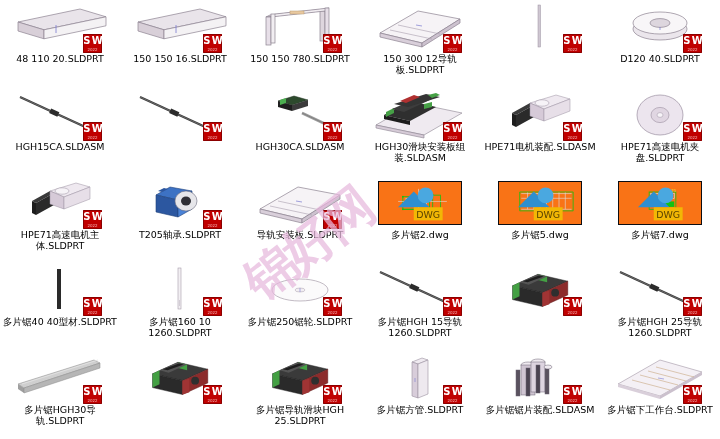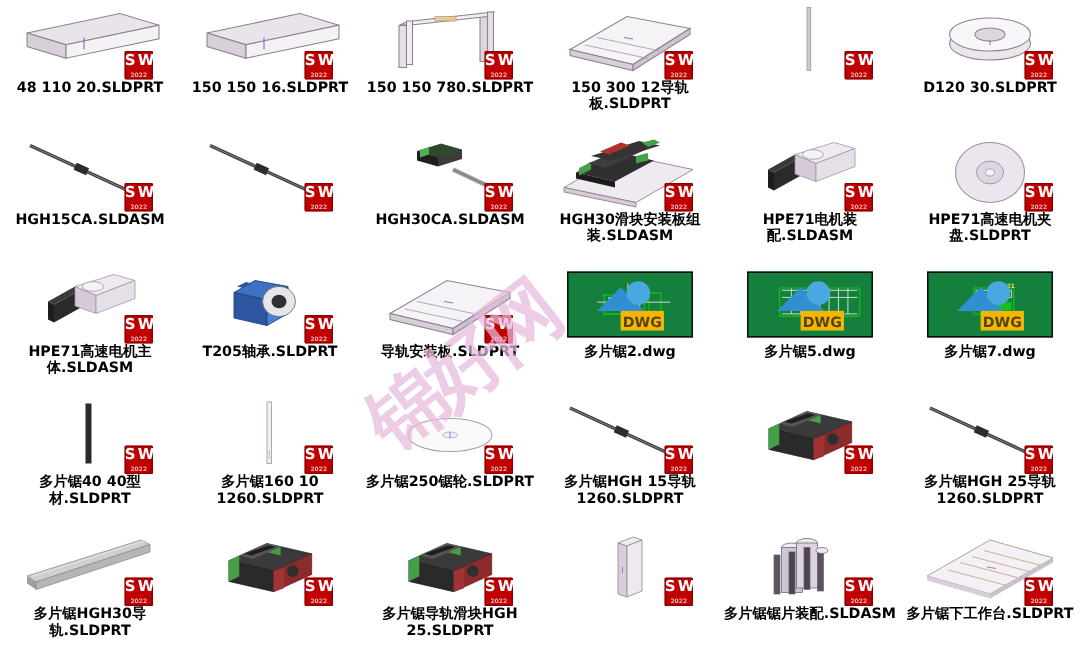--- a/index.html
+++ b/index.html
@@ -42,21 +42,20 @@
   }
   .cell{
     position:relative;
     display:flex;
     flex-direction:column;
     align-items:center;
     justify-content:flex-start;
     padding-top:3px;
     box-sizing:border-box;
     overflow:visible;
-    font-weight:bold;
   }
   .thumb{
     position:relative;
     width:104px;height:48px;
     display:flex;align-items:center;justify-content:center;
   }
   .label{
     margin-top:2px;
     width:116px;
     text-align:center;
@@ -94,21 +93,21 @@
     left:0;right:0;bottom:1px;
     text-align:center;
     font-size:4px;
     color:#f2b8b8;
     font-family:"DejaVu Sans",sans-serif;
   }
 
   
   .dwg{
     width:84px;height:44px;
-    background:#15803d;
+    background:#f97316;
     position:relative;
     overflow:hidden;
     border:1px solid #0c0d12;
     box-sizing:border-box;
     padding-left:16px;
   }
   .dwg svg{display:block;width:100%;height:100%;}
   .dwgbadge{
     position:absolute;right:1px;bottom:1px;
     width:20px;height:16px;
@@ -197,21 +196,21 @@
         <div>
           <svg class="iso" width="100" height="48" viewBox="0 0 100 48" xmlns="http://www.w3.org/2000/svg">
             <ellipse cx="50" cy="26" rx="27" ry="11" fill="#ebe6ec" stroke="#8c8390" stroke-width=".7"></ellipse>
             <ellipse cx="50" cy="20" rx="27" ry="11" fill="#f8f6f8" stroke="#8c8390" stroke-width=".7"></ellipse>
             <ellipse cx="50" cy="20" rx="10" ry="4.4" fill="#ddd6de" stroke="#8c8390" stroke-width=".7"></ellipse>
             <line x1="50" y1="24" x2="50" y2="27" stroke="#7a7ad0" stroke-width=".7"></line>
           </svg>
         </div>
         <div class="swbadge"></div>
       </div>
-      <div class="label">D120 30.SLDPRT</div>
+      <div class="label">D120 40.SLDPRT</div>
     </div>
     <div class="cell">
       <div class="thumb">
         <div>
           <svg class="iso" width="100" height="48" viewBox="0 0 100 48" xmlns="http://www.w3.org/2000/svg">
             <line x1="10" y1="6" x2="84" y2="40" stroke="#3a3a3a" stroke-width="2.2"></line>
             <line x1="10" y1="6" x2="84" y2="40" stroke="#7d7d7d" stroke-width=".7"></line>
             <rect x="40" y="19" width="9" height="5" fill="#2c2c2c" transform="rotate(24 44 21)"></rect>
           </svg>
         </div>
@@ -309,21 +308,21 @@
             <polygon points="22,22 26,24 26,36 22,34" fill="#1d1d1d"></polygon>
             <polygon points="26,24 44,14 44,26 26,36" fill="#2a2a2a"></polygon>
             <polygon points="40,12 66,4 80,8 54,18" fill="#efe9f0" stroke="#9a91a0" stroke-width=".5"></polygon>
             <polygon points="40,12 54,18 54,30 40,25" fill="#d6cad8" stroke="#9a91a0" stroke-width=".5"></polygon>
             <polygon points="54,18 80,8 80,20 54,30" fill="#e7dfe8" stroke="#9a91a0" stroke-width=".5"></polygon>
             <ellipse cx="52" cy="12" rx="7" ry="3.2" fill="#f6f3f7" stroke="#9a91a0" stroke-width=".5"></ellipse>
           </svg>
         </div>
         <div class="swbadge"></div>
       </div>
-      <div class="label">HPE71高速电机主体.SLDASM</div>
+      <div class="label">HPE71高速电机主体.SLDPRT</div>
     </div>
     <div class="cell">
       <div class="thumb">
         <div>
           <svg class="iso" width="100" height="48" viewBox="0 0 100 48" xmlns="http://www.w3.org/2000/svg">
             <polygon points="26,16 40,8 62,12 48,21" fill="#3d72c4" stroke="#20427a" stroke-width=".6"></polygon>
             <polygon points="26,16 48,21 48,38 26,33" fill="#2c57a0" stroke="#20427a" stroke-width=".6"></polygon>
             <polygon points="48,21 62,12 62,30 48,38" fill="#4a82d6" stroke="#20427a" stroke-width=".6"></polygon>
             <ellipse cx="56" cy="22" rx="11" ry="10" fill="#e6e6ea" stroke="#6d6d80" stroke-width=".6"></ellipse>
             <ellipse cx="56" cy="22" rx="5" ry="4.5" fill="#2f2f36"></ellipse>
@@ -586,20 +585,21 @@
         <div>
           <svg class="iso" width="100" height="48" viewBox="0 0 100 48" xmlns="http://www.w3.org/2000/svg">
             <polygon points="42,8 52,4 58,6 48,10" fill="#efeaf0" stroke="#9a90a0" stroke-width=".6"></polygon>
             <polygon points="42,8 48,10 48,44 42,42" fill="#d8cdda" stroke="#9a90a0" stroke-width=".6"></polygon>
             <polygon points="48,10 58,6 58,40 48,44" fill="#eee9ef" stroke="#9a90a0" stroke-width=".6"></polygon>
             <line x1="45" y1="24" x2="45" y2="28" stroke="#7a7ad0" stroke-width=".6"></line>
           </svg>
         </div>
         <div class="swbadge"></div>
       </div>
+      <div class="label">多片锯方管.SLDPRT</div>
     </div>
     <div class="cell">
       <div class="thumb">
         <div>
           <svg class="iso" width="100" height="48" viewBox="0 0 100 48" xmlns="http://www.w3.org/2000/svg">
             <g stroke="#6b6373" stroke-width=".5">
               <ellipse cx="38" cy="11" rx="7" ry="3" fill="#efeaf0"></ellipse>
               <ellipse cx="48" cy="8" rx="7" ry="3" fill="#efeaf0"></ellipse>
               <rect x="31" y="11" width="14" height="30" fill="#cfc5d2"></rect>
               <rect x="41" y="8" width="14" height="30" fill="#ddd4e0"></rect>

